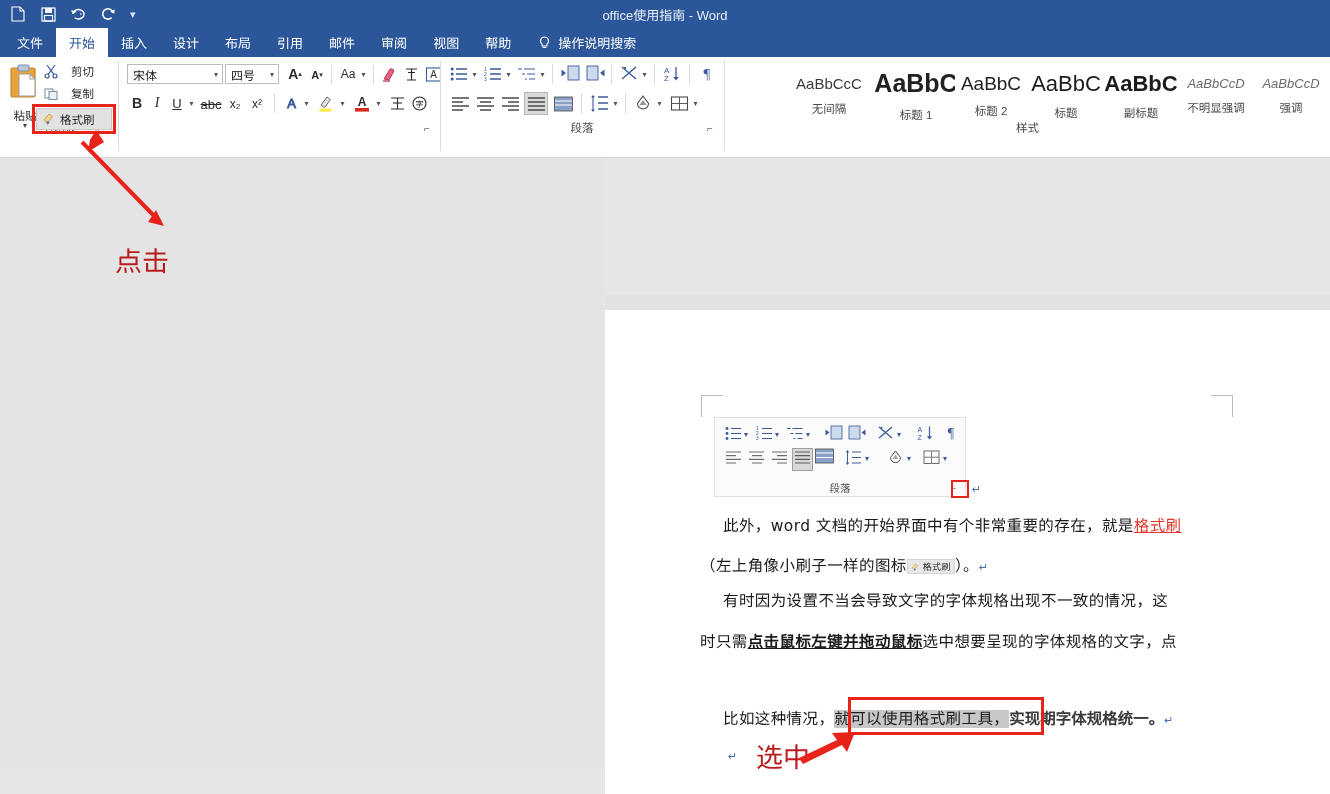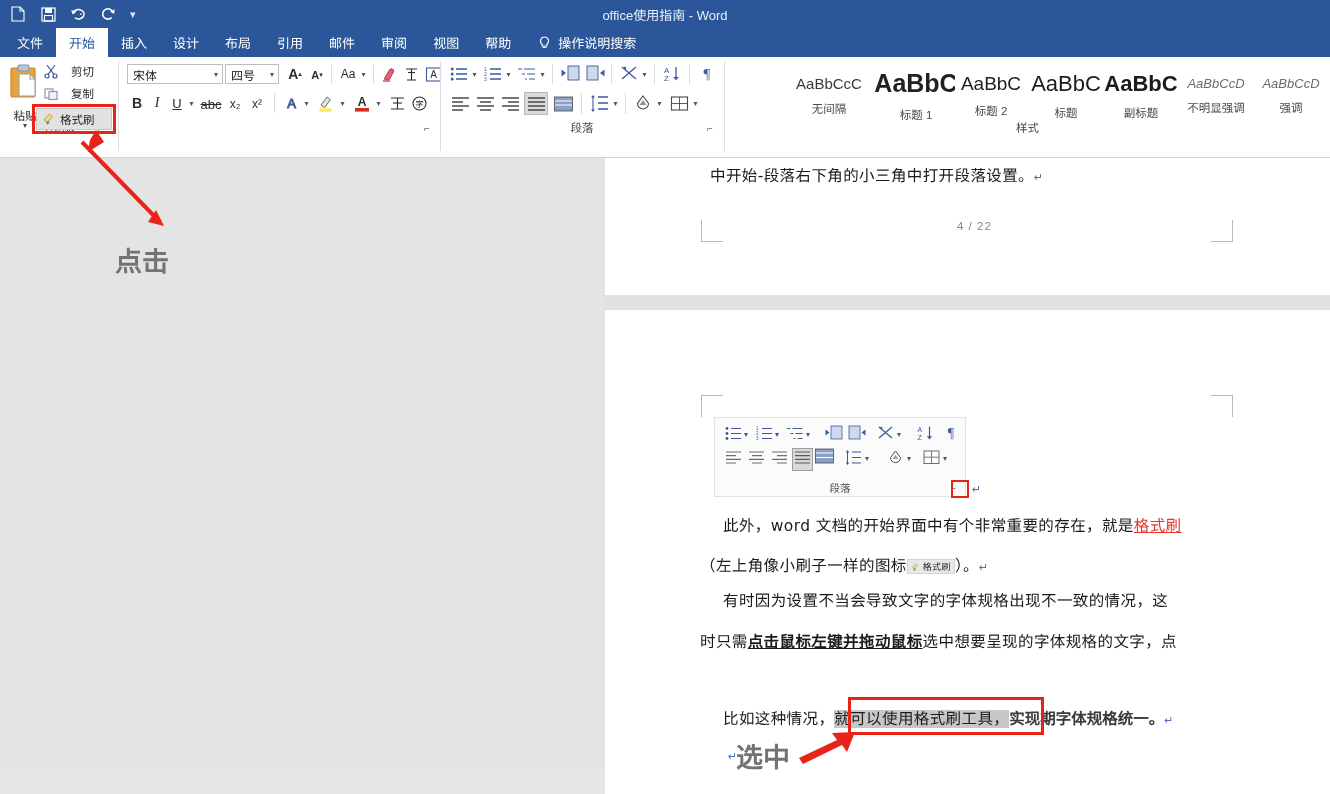--- a/index.html
+++ b/index.html
@@ -215,21 +215,21 @@
   .fp-chip {
     display: inline-flex; align-items: center; gap: 3px;
     background: #e8e8e8; border: 1px solid #d4d4d4;
     padding: 0 3px; font-size: 9px; color: #222;
     vertical-align: middle; height: 15px;
   }
 
   
   .annot {
     position: absolute;
-    color: #737373; font-weight: bold;
+    color: #b91c1c; font-weight: normal;
     font-family: "DejaVu Sans", "Liberation Sans", sans-serif;
   }
   .annot.big { font-size: 27px; }
   svg.arrow { position: absolute; overflow: visible; }
 </style>
 </head>
 <body>
 
 <div id="app">
 
@@ -579,28 +579,20 @@
         </svg>
     </span>
     <span>格式刷</span>
   </div>
   <div class="hl-red" style="left:32px;top:104px;width:84px;height:30px;"></div>
 
   <div class="docarea">
 
     <div class="leftpane"></div>
 
-    <div class="page page1">
-      <div class="doc-line" style="left:105px;top:5px;">
-        <span>中开始-段落右下角的小三角中打开段落设置。</span><span class="pilcrow">↵</span>
-      </div>
-      <div class="corner c-bl" style="left:96px;top:62px;"></div>
-      <div class="corner c-br" style="left:606px;top:62px;"></div>
-      <div class="footer-num" style="left:352px;top:62px;">4 / 22</div>
-    </div>
 
     <div class="pgap"></div>
 
     <div class="page page2">
       <div class="corner c-tl" style="left:96px;top:85px;"></div>
       <div class="corner c-tr" style="left:606px;top:85px;"></div>
     </div>
 
     <div class="minitb" style="top:259px;">
       <span class="mini-ic" style="left:10px;top:8px;">
@@ -737,21 +729,21 @@
       <span>时只需</span><span class="uline-bold">点击鼠标左键并拖动鼠标</span><span>选中想要呈现的字体规格的文字，点</span>
     </div>
 
 
     <div class="doc-line" style="left:723px;top:548px;">
       <span>比如这种情况，</span><span class="selhl">就可以使用格式刷工具，</span><span class="faded">实现期字体规格统一。</span><span class="pilcrow">↵</span>
     </div>
     <div class="hl-red" style="left:848px;top:539px;width:196px;height:38px;"></div>
 
     <span class="pilcrow" style="position:absolute;left:728px;top:592px;">↵</span>
-    <div class="annot big" style="left:736px;top:578px;">选中</div>
+    <div class="annot big" style="left:756px;top:578px;">选中</div>
     <svg class="arrow" style="left:795px;top:570px;" width="64" height="40" viewBox="0 0 64 40">
       <path d="M4 30 L42 12 L37 5 L60 4 L52 24 L47 17 L8 36 Z" fill="#e8231a"></path>
     </svg>
   </div>
 
   <svg class="arrow" style="left:60px;top:118px;" width="130" height="120" viewBox="0 0 130 120">
     <path d="M8 6 L30 22 L36 12 L44 24 L28 34 L30 22 Z" fill="#e8231a"></path>
     <path d="M22 24 L100 104" stroke="#e8231a" stroke-width="4" fill="none"></path>
     <path d="M96 92 L104 108 L88 104 Z" fill="#e8231a"></path>
   </svg>

